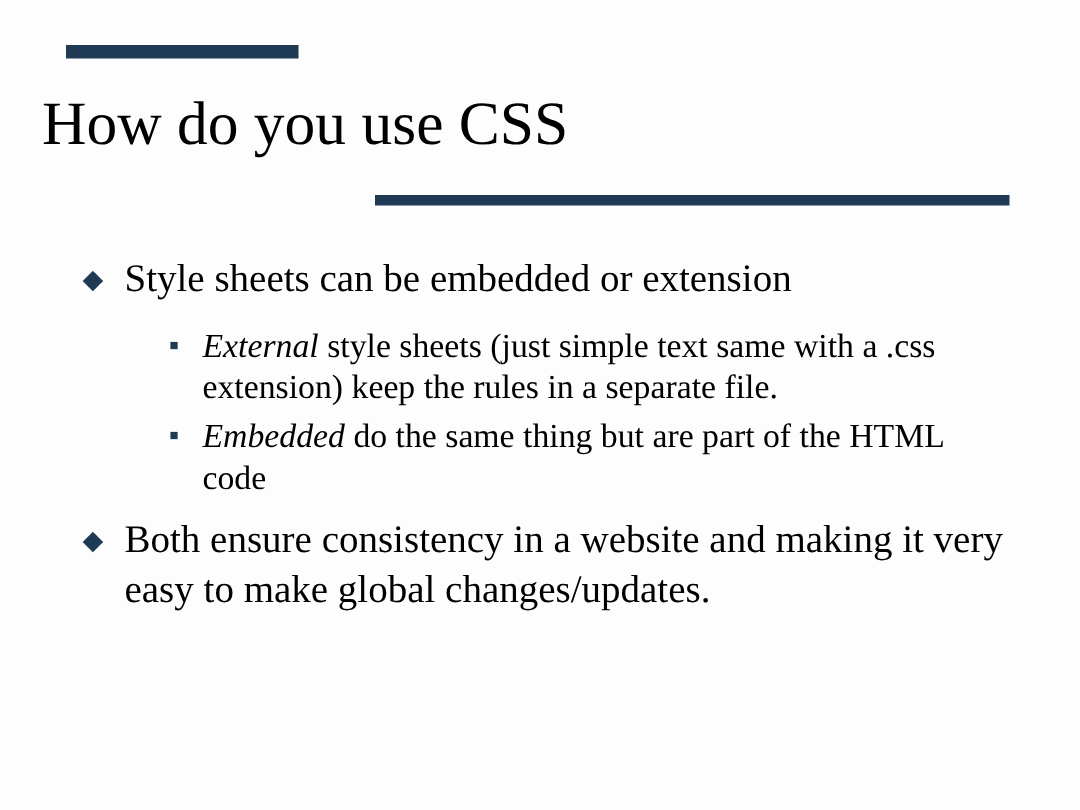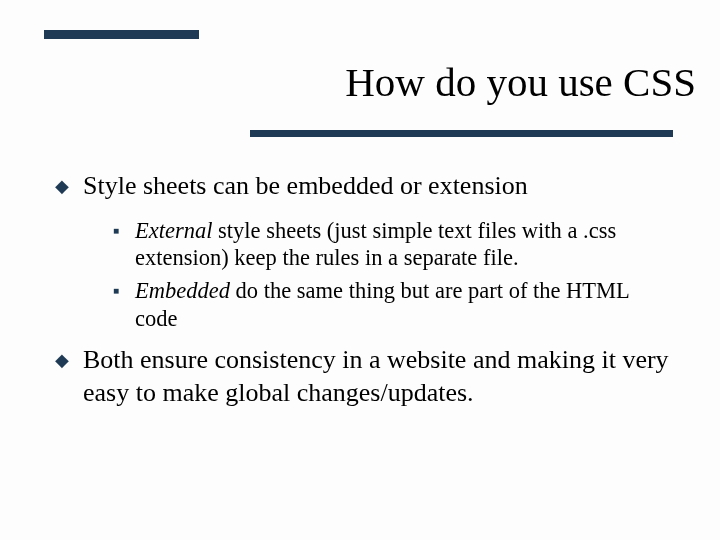--- a/index.html
+++ b/index.html
@@ -18,24 +18,25 @@
     left: 44px;
     width: 155px;
     height: 9px;
     background: #1f3a55;
   }
   .title {
     position: absolute;
     top: 58px;
     left: 0;
     width: 696px;
-    text-align: right;
+    text-align: left;
     font-size: 41px;
     font-weight: normal;
     color: #000;
+    padding-left: 28px;
   }
   .mid-bar {
     position: absolute;
     top: 130px;
     left: 250px;
     width: 423px;
     height: 7px;
     background: #1f3a55;
   }
   .content {
@@ -94,21 +95,21 @@
 <div class="content">
 
   <div class="bullet-1">
     <span class="marker">◆</span>
     <span class="text">Style sheets can be embedded or extension</span>
   </div>
 
   <div class="sub-group">
     <div class="bullet-2">
       <span class="marker">■</span>
-      <span class="text"><span class="italic">External</span><span> style sheets (just simple text files with a .css extension) keep the rules in a separate file.</span></span>
+      <span class="text"><span class="italic">External</span><span> style sheets (just simple text same with a .css extension) keep the rules in a separate file.</span></span>
     </div>
     <div class="bullet-2">
       <span class="marker">■</span>
       <span class="text"><span class="italic">Embedded</span><span> do the same thing but are part of the HTML code</span></span>
     </div>
   </div>
 
   <div class="bullet-1">
     <span class="marker">◆</span>
     <span class="text">Both ensure consistency in a website and making it very easy to make global changes/updates.</span>

